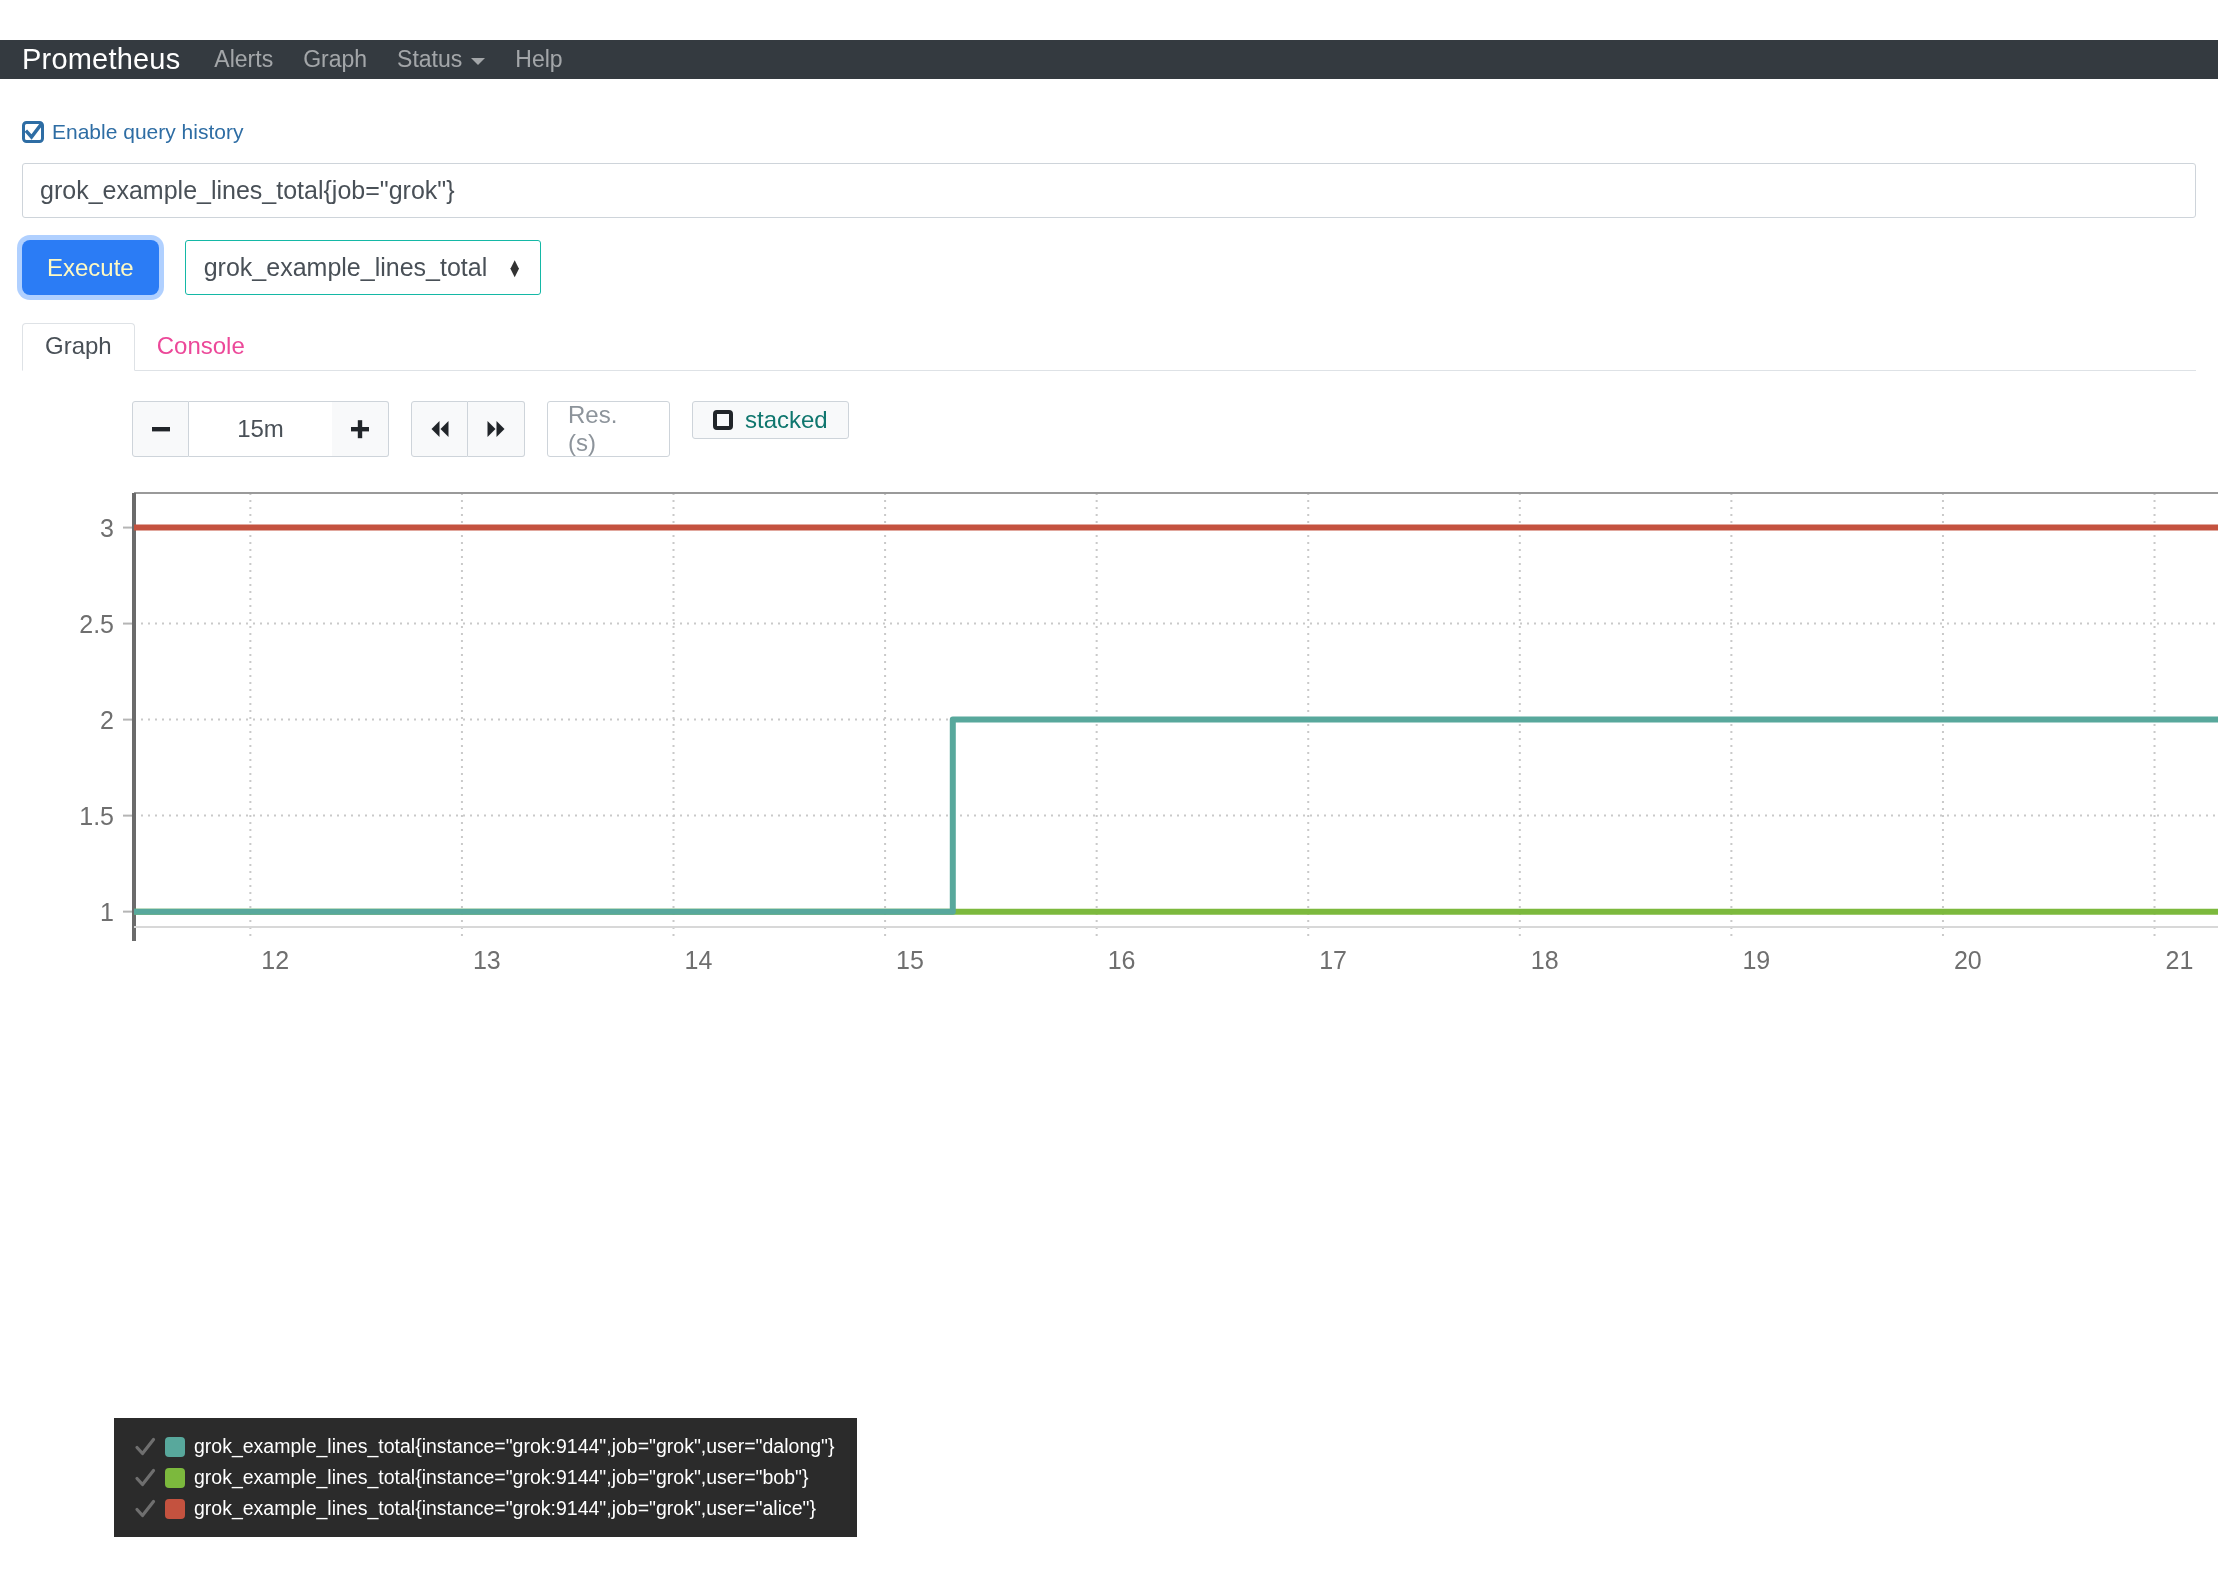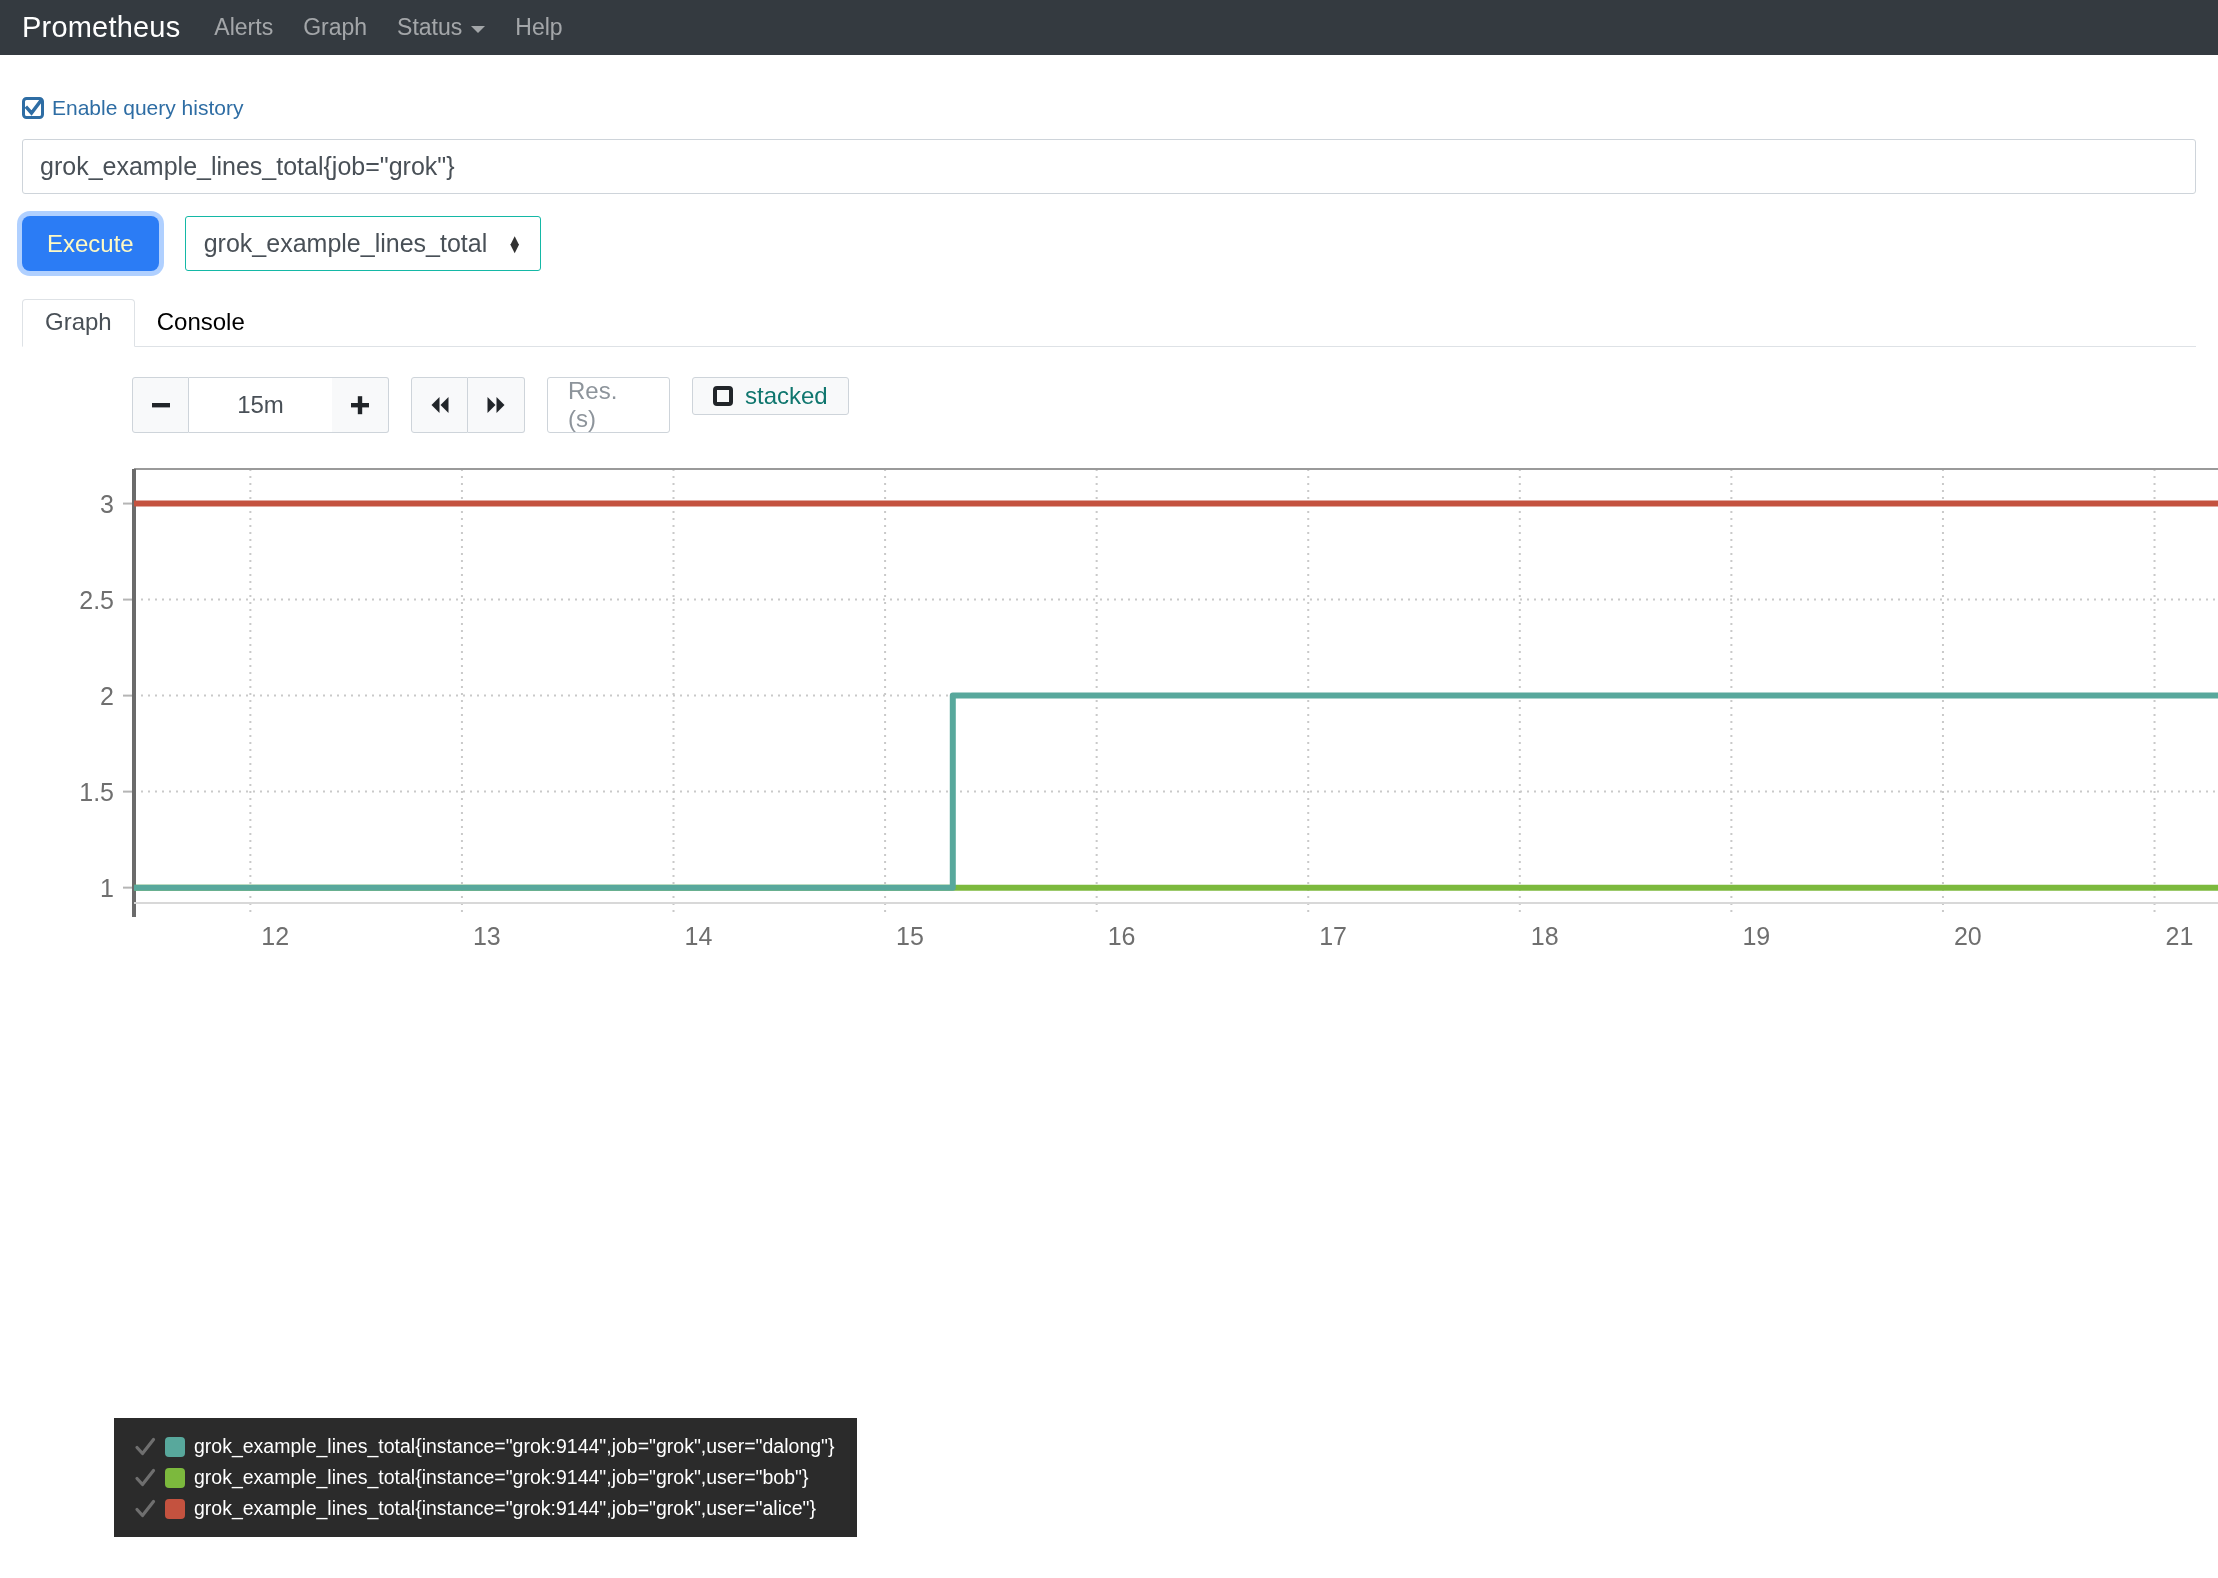--- a/index.html
+++ b/index.html
@@ -5,26 +5,27 @@
   html,body{margin:0;padding:0;}
   body{
     width:2218px;height:1578px;
     background:#ffffff;
     font-family:"Liberation Sans", sans-serif;
     overflow:hidden;
     color:#212529;
   }
   
   .navbar{
-    height:55px;
+    height:39px;
     background:#343a40;
     display:flex;
     align-items:center;
     padding:0 22px;
     box-sizing:border-box;
+    margin-top:40px;
   }
   .brand{
     color:#ffffff;
     font-size:29px;
     letter-spacing:.2px;
     margin-right:34px;
     white-space:nowrap;
   }
   .nav-link{
     color:rgba(255,255,255,.55);
@@ -126,21 +127,21 @@
     cursor:pointer;
   }
   .tab.active{
     color:#495057;
     border:1px solid #dee2e6;
     border-bottom:1px solid #ffffff;
     border-radius:4px 4px 0 0;
     background:#fff;
     margin-bottom:-1px;
   }
-  .tab.inactive{color:#000000;}
+  .tab.inactive{color:#ec4899;}
   
   .graph-controls{
     margin-top:30px;
     margin-left:110px;
     display:flex;align-items:flex-start;
     gap:22px;
   }
   .igroup{display:flex;align-items:stretch;}
   .ibtn{
     border:1px solid #ced4da;

